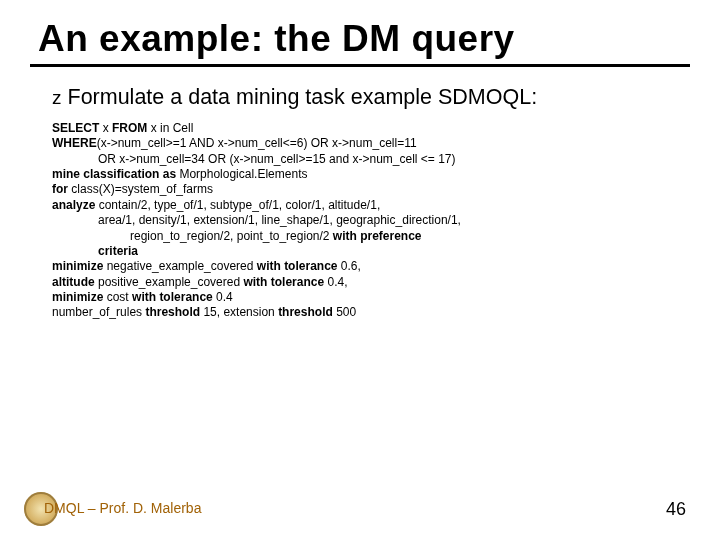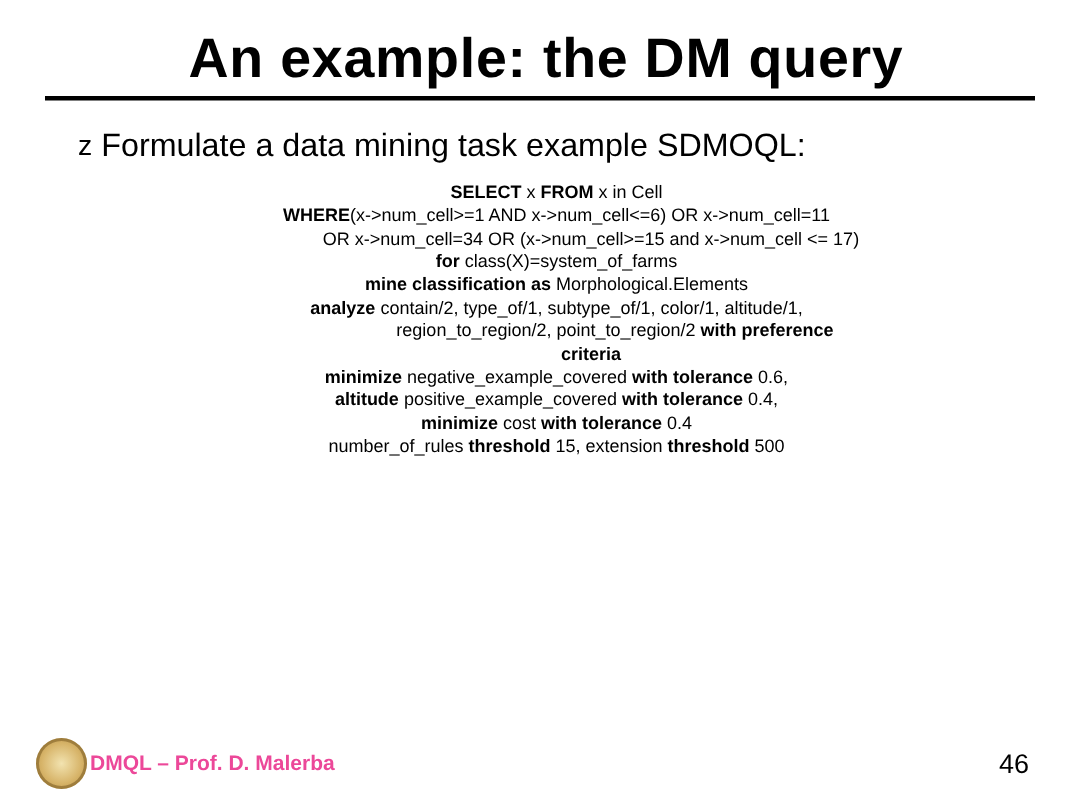--- a/index.html
+++ b/index.html
@@ -11,21 +11,20 @@
     font-family: Arial, Helvetica, sans-serif;
     color: #000;
     overflow: hidden;
   }
   .slide {
     position: relative;
     width: 720px;
     height: 540px;
     box-sizing: border-box;
     padding: 18px 30px 0 30px;
-    text-align: center;
   }
   .title {
     font-family: "Arial Black", Arial, sans-serif;
     font-weight: 900;
     font-size: 37px;
     letter-spacing: 0.5px;
     margin: 0 0 4px 8px;
   }
   .title-rule {
     height: 3px;
@@ -48,25 +47,24 @@
     margin-left: 22px;
     font-size: 12px;
     line-height: 1.28;
   }
   .body p { margin: 0; }
   .kw { font-weight: 700; }
   .indent1 { padding-left: 46px; }
   .indent2 { padding-left: 78px; }
   .footer-text {
     position: absolute;
-    left: 60px;
+    left: 44px;
     bottom: 24px;
     font-size: 14px;
-    color: #ec4899;
-    font-weight: bold;
+    color: #a16207;
   }
   .pagenum {
     position: absolute;
     right: 34px;
     bottom: 20px;
     font-size: 18px;
     color: #000;
   }
   .seal {
     position: absolute;
@@ -89,23 +87,24 @@
 
   <div class="bullet-row">
     <span class="zapf">z</span>
     <span>Formulate a data mining task example SDMOQL:</span>
   </div>
 
   <div class="body">
     <p><span class="kw">SELECT</span><span> x </span><span class="kw">FROM</span><span> x in Cell</span></p>
     <p><span class="kw">WHERE</span><span>(x-&gt;num_cell&gt;=1 AND x-&gt;num_cell&lt;=6) OR x-&gt;num_cell=11</span></p>
     <p class="indent1">OR x-&gt;num_cell=34 OR (x-&gt;num_cell&gt;=15 and x-&gt;num_cell &lt;= 17)</p>
+    <p><span class="kw">mine classification as</span><span> Morphological.Elements</span></p>
     <p><span class="kw">for</span><span> class(X)=system_of_farms</span></p>
-    <p><span class="kw">mine classification as</span><span> Morphological.Elements</span></p>
     <p><span class="kw">analyze</span><span> contain/2, type_of/1, subtype_of/1, color/1,    altitude/1,</span></p>
+    <p class="indent1">area/1, density/1, extension/1, line_shape/1, geographic_direction/1,</p>
     <p class="indent2"><span>region_to_region/2, point_to_region/2      </span><span class="kw">with preference</span></p>
     <p class="indent1 kw">criteria</p>
     <p><span class="kw">minimize</span><span> negative_example_covered </span><span class="kw">with tolerance</span><span> 0.6,</span></p>
     <p><span class="kw">altitude</span><span> positive_example_covered </span><span class="kw">with tolerance</span><span> 0.4,</span></p>
     <p><span class="kw">minimize</span><span> cost </span><span class="kw">with tolerance</span><span> 0.4</span></p>
     <p><span>number_of_rules </span><span class="kw">threshold</span><span> 15, extension </span><span class="kw">threshold</span><span> 500</span></p>
   </div>
 
   <div class="seal"></div>
   <div class="footer-text">DMQL – Prof. D. Malerba</div>

